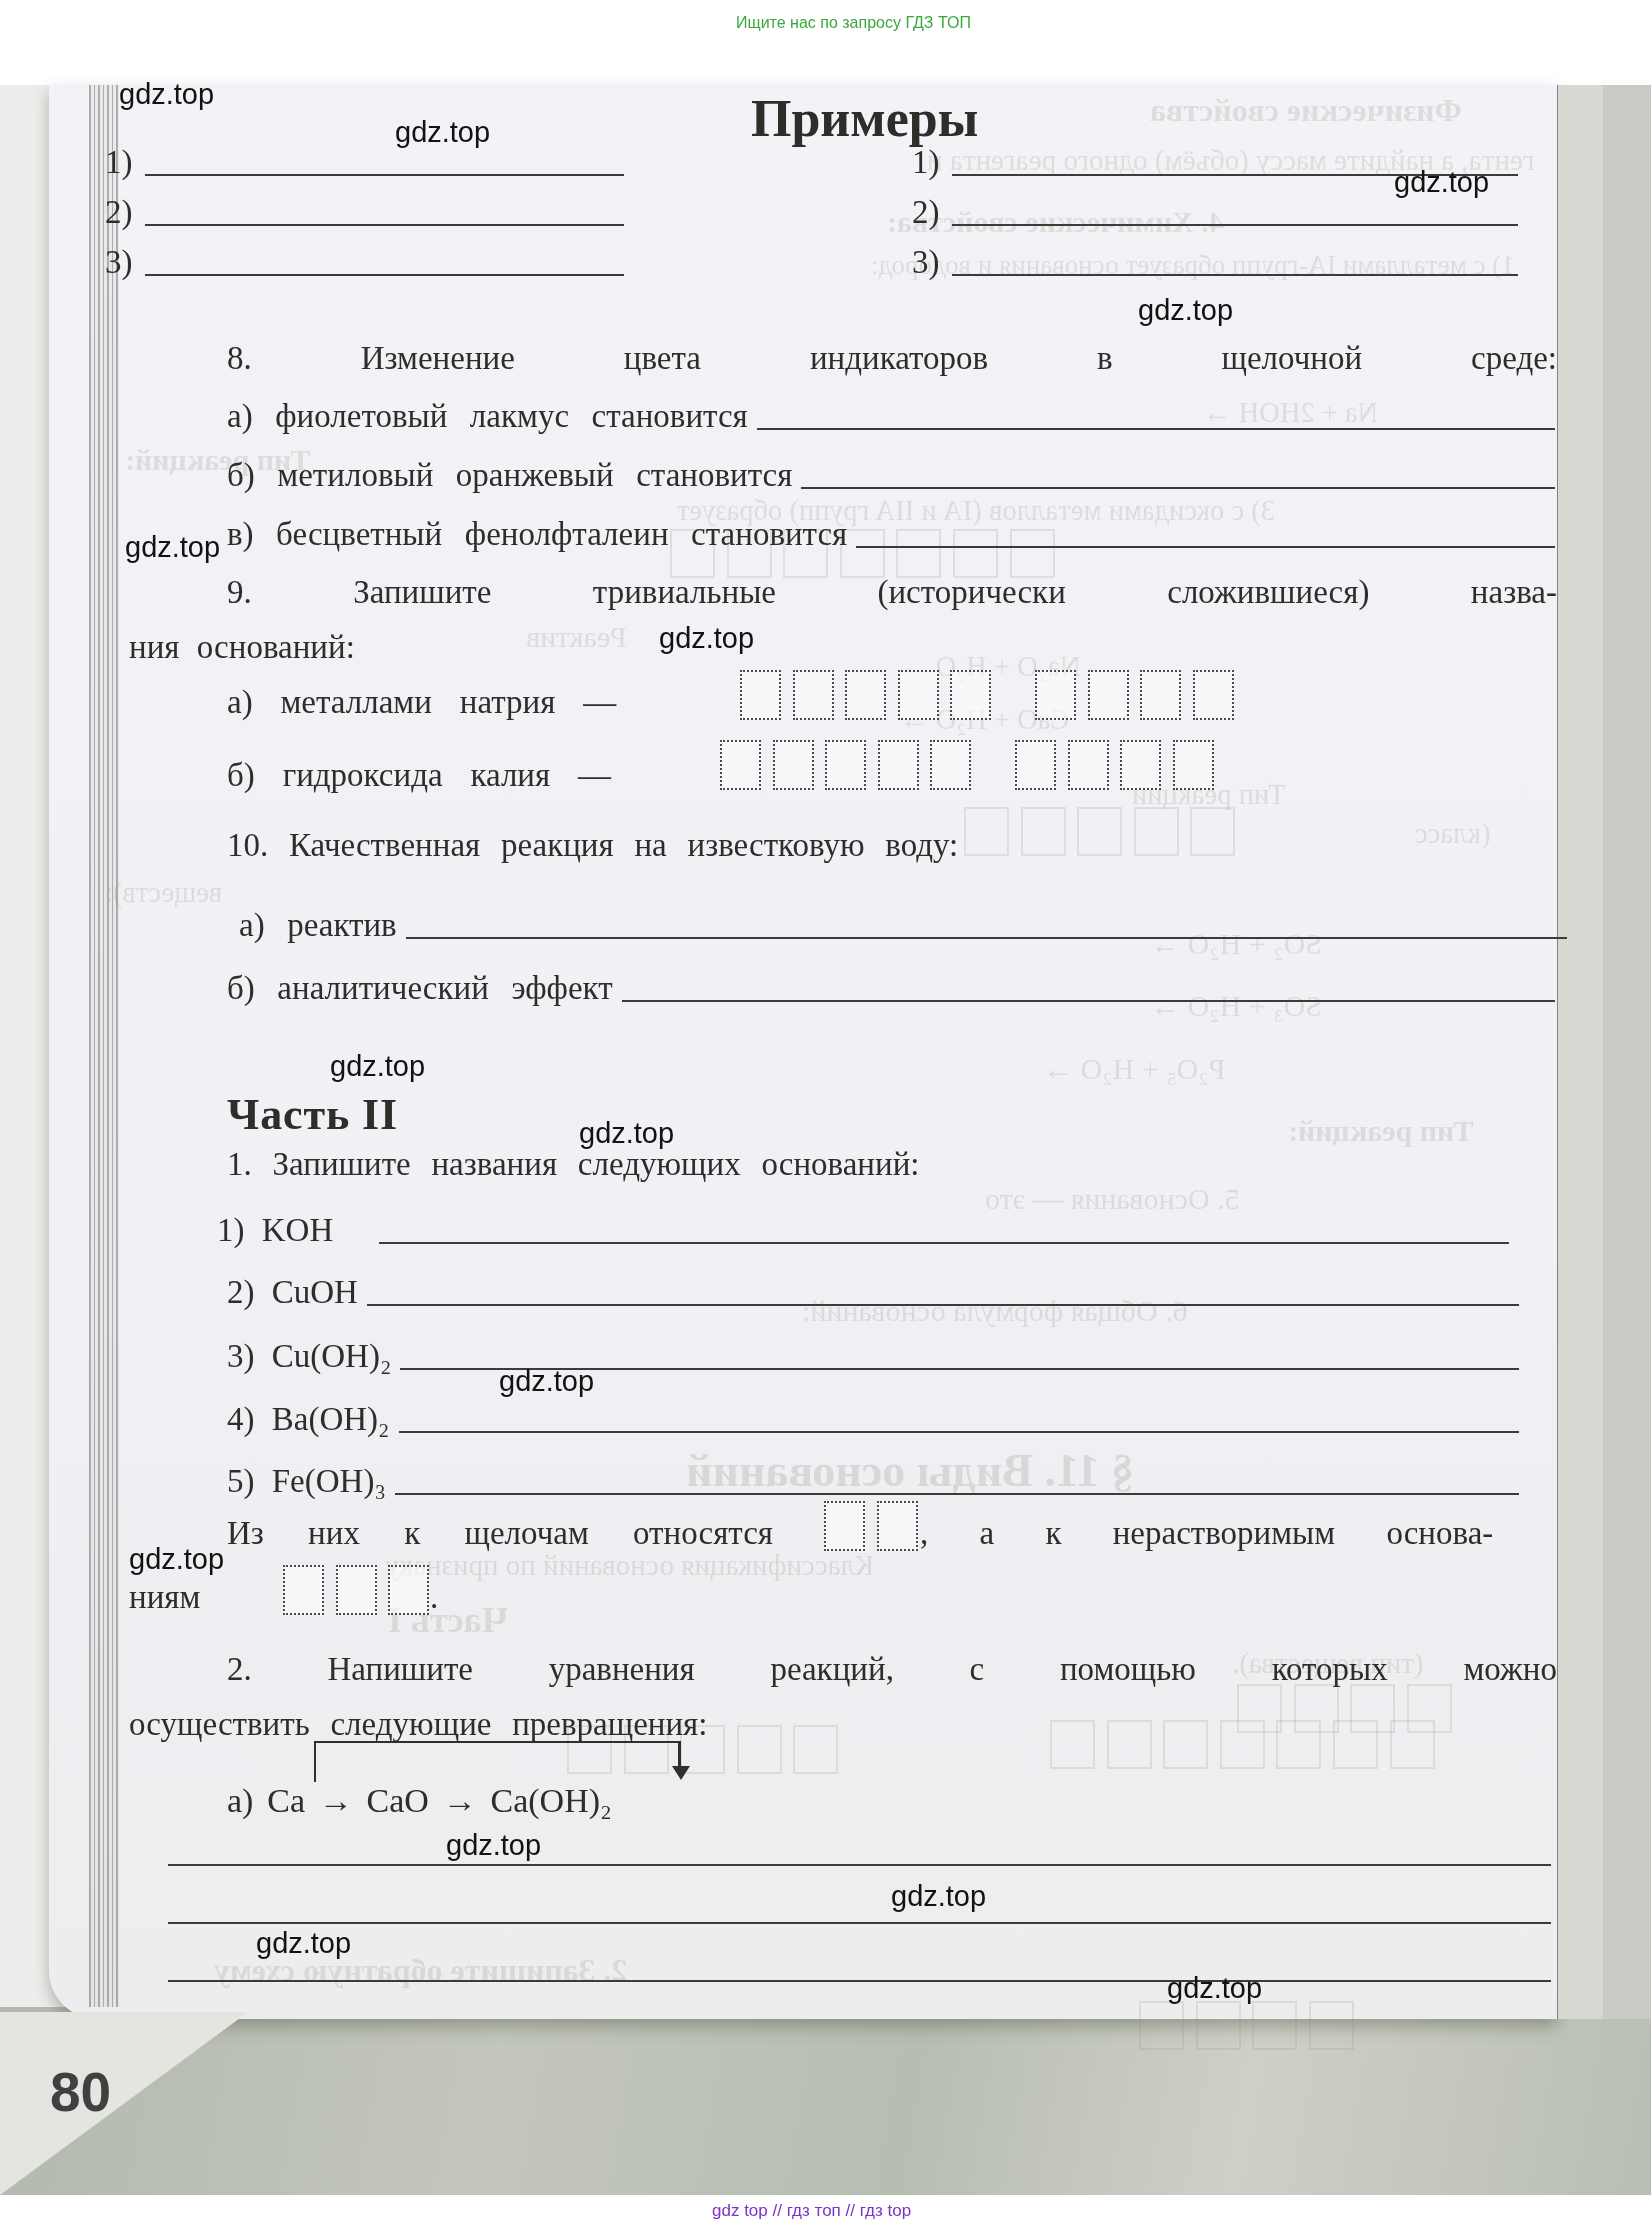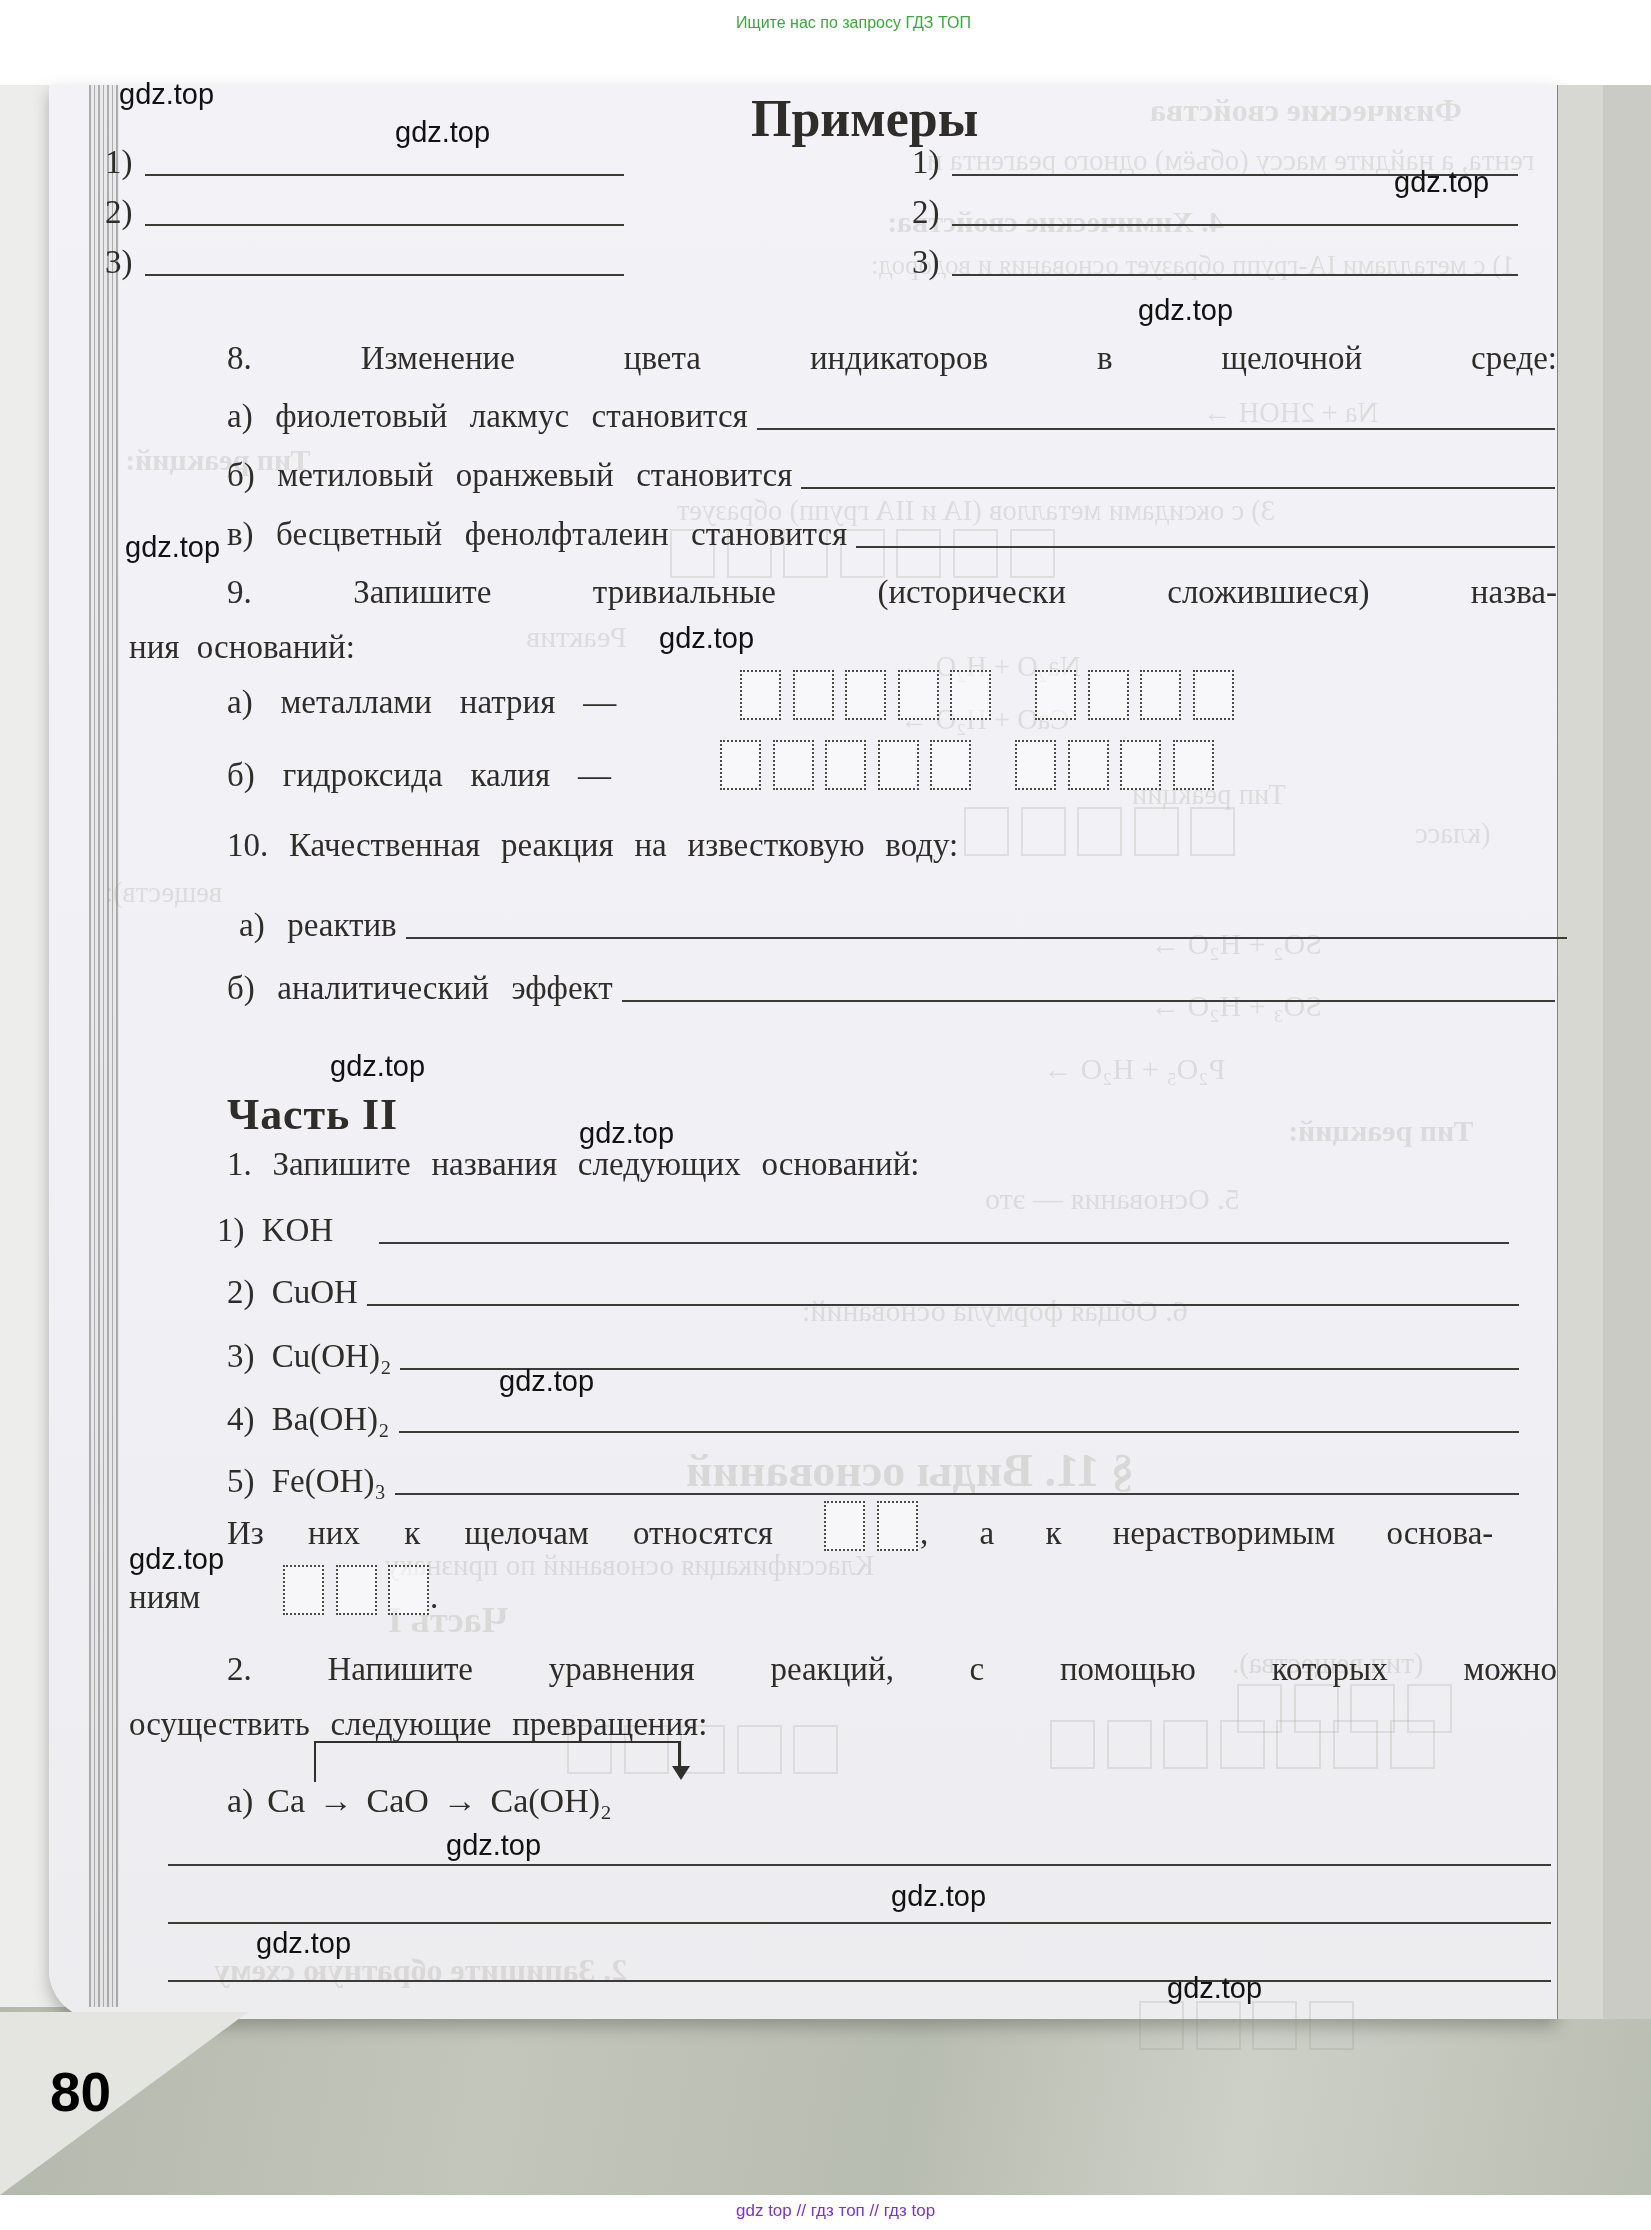--- a/index.html
+++ b/index.html
@@ -34,21 +34,21 @@
   .boxgap{display:inline-block;width:32px;}
   .title-ex{font-size:52px;font-weight:600;}
   .part2{font-size:44px;font-weight:800;letter-spacing:0.9px;}
   .wm{position:absolute;font-family:"Liberation Sans","DejaVu Sans",sans-serif;
       font-size:29px;font-weight:500;color:#121212;white-space:nowrap;}
   .promo{position:absolute;font-family:"Liberation Sans","DejaVu Sans",sans-serif;
       font-size:16px;color:#3aa93c;white-space:nowrap;}
   .purple{position:absolute;font-family:"Liberation Sans","DejaVu Sans",sans-serif;
       font-size:17px;color:#7d33c8;white-space:nowrap;}
   .pagenum{position:absolute;font-family:"Liberation Sans","DejaVu Sans",sans-serif;
-      font-size:55px;font-weight:bold;color:#000000;}
+      font-size:55px;font-weight:bold;color:#404040;}
   
   .ghost{position:absolute;transform:scaleX(-1);color:#8b8b7a;opacity:.20;white-space:nowrap;
          font-size:29px;}
   .ghost.b{font-weight:bold;}
   .ghostrow{position:absolute;opacity:.18;}
   .ghostrow .lbox{border:2.7px solid #8d8d7e;background:transparent;width:41px;height:45px;}
   .chain{font-size:34px;word-spacing:5.3px;}
   .bracket{position:absolute;left:314px;top:1741px;width:365px;height:39px;
       border-top:2.7px solid #2f2f2b;border-left:2.7px solid #2f2f2b;}
   .bracket .rv{position:absolute;right:0;top:0;width:2.7px;height:25px;background:#2f2f2b;}
@@ -214,16 +214,16 @@
   <div class="wm" style="left:330px;top:1050px;">gdz.top</div>
   <div class="wm" style="left:579px;top:1117px;">gdz.top</div>
   <div class="wm" style="left:499px;top:1365px;">gdz.top</div>
   <div class="wm" style="left:129px;top:1543px;">gdz.top</div>
   <div class="wm" style="left:446px;top:1829px;">gdz.top</div>
   <div class="wm" style="left:891px;top:1880px;">gdz.top</div>
   <div class="wm" style="left:256px;top:1927px;">gdz.top</div>
   <div class="wm" style="left:1167px;top:1972px;">gdz.top</div>
 
   <div class="pagenum" style="left:50px;top:2060px;">80</div>
-  <div class="purple" style="left:736px;top:2201px;">gdz top  //  гдз топ  //  гдз top</div>
+  <div class="purple" style="left:712px;top:2201px;">gdz top  //  гдз топ  //  гдз top</div>
 
 </div>
 
 
 </body></html>

